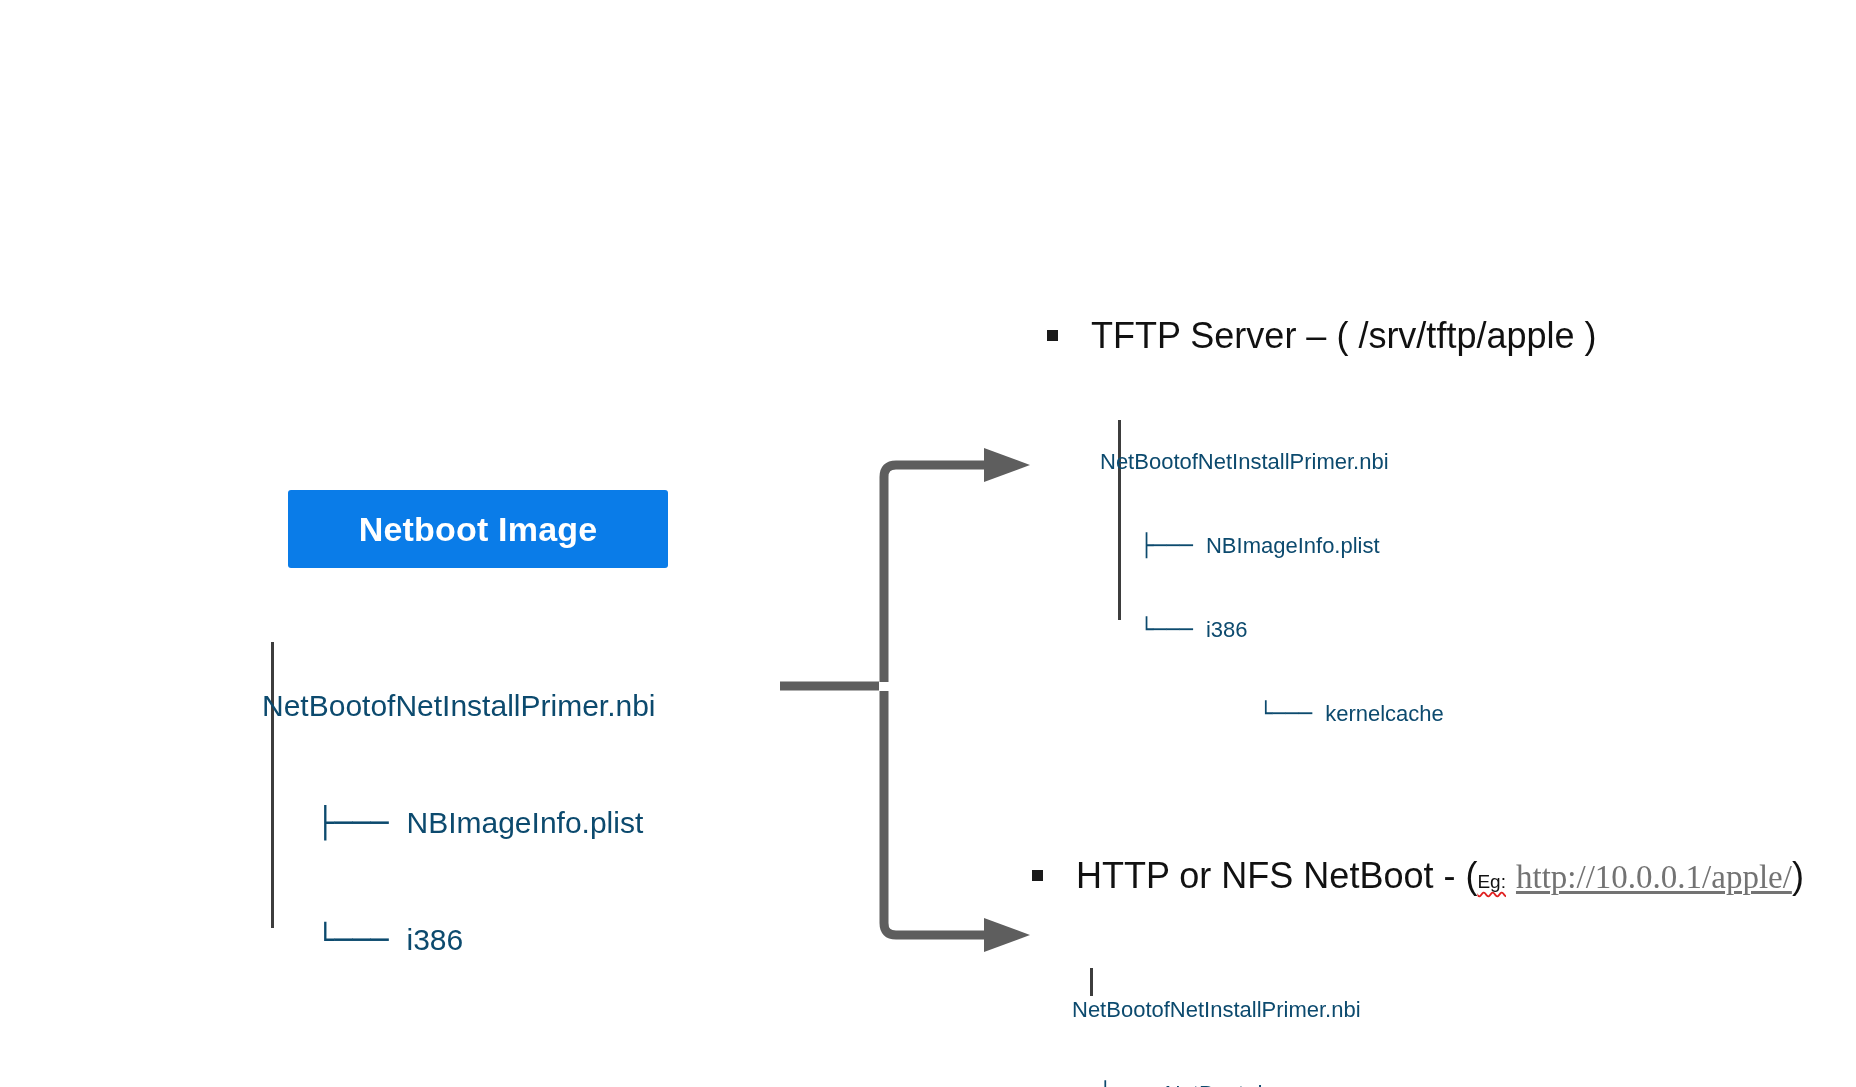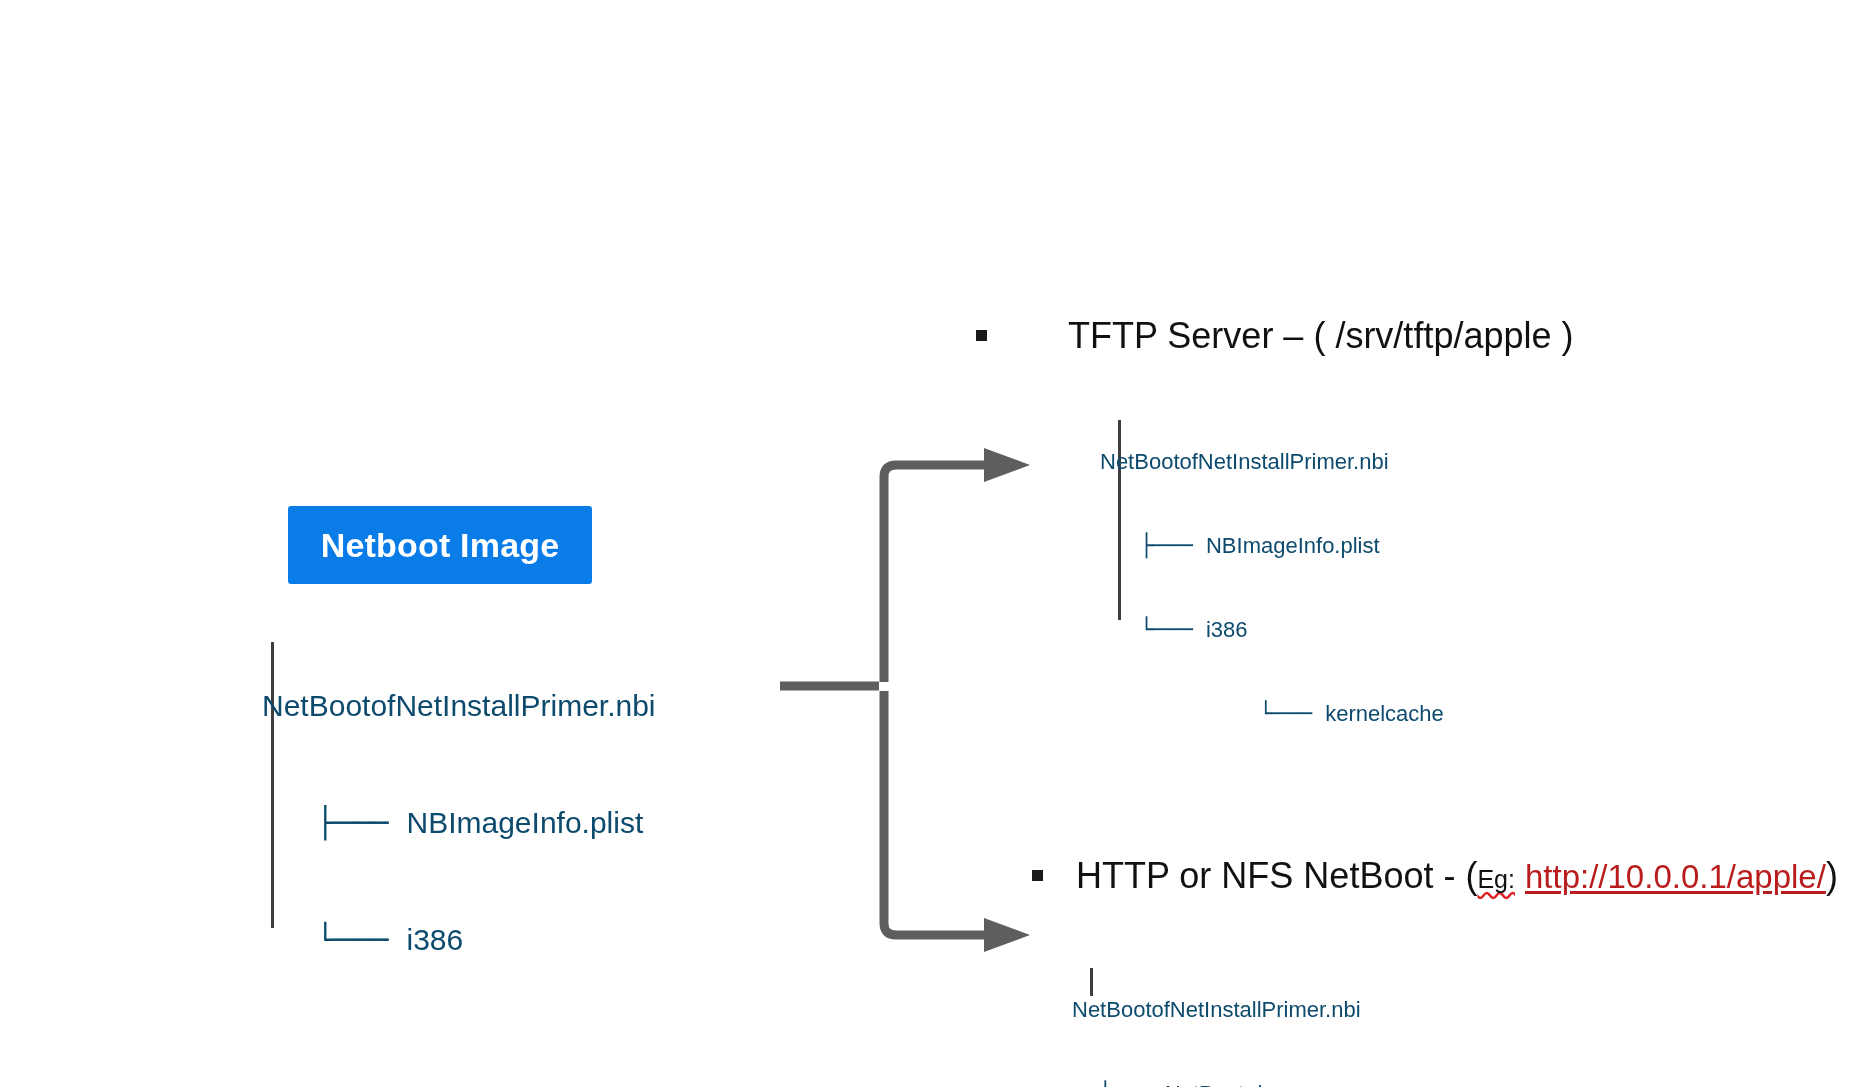--- a/index.html
+++ b/index.html
@@ -18,22 +18,22 @@
     width: 1856px;
     height: 1087px;
     background: #ffffff;
     overflow: hidden;
   }
 
   
   .netboot-box {
     position: absolute;
     left: 288px;
-    top: 506px;
-    width: 304px;
+    top: 490px;
+    width: 380px;
     height: 78px;
     background: #0a7ce8;
     border-radius: 3px;
     display: flex;
     align-items: center;
     justify-content: center;
   }
   .netboot-box-label {
     color: #ffffff;
     font-size: 34px;
@@ -113,37 +113,38 @@
     position: relative;
     top: -7px;
   }
   .bullet-text {
     font-size: 36px;
     line-height: 1.1;
     color: #111111;
     white-space: nowrap;
     font-weight: 400;
   }
-  .heading-tftp { left: 976px; top: 316px; gap: 48px; }
+  .heading-tftp { left: 1047px; top: 316px; }
   .heading-http { left: 1032px; top: 856px; }
 
   .eg-label {
-    font-size: 25px;
+    font-size: 19px;
     position: relative;
     
     text-decoration: underline wavy #e02020;
     text-decoration-skip-ink: none;
     text-underline-offset: 3px;
   }
   .url-link {
-    color: #b91c1c;
+    color: #737373;
     text-decoration: underline;
     text-underline-offset: 3px;
     font-size: 33px;
     cursor: pointer;
+    font-family: Liberation Serif, serif;
   }
   .paren { font-size: 36px; }
 
   
   .connector {
     position: absolute;
     left: 760px;
     top: 440px;
     width: 280px;
     height: 530px;

